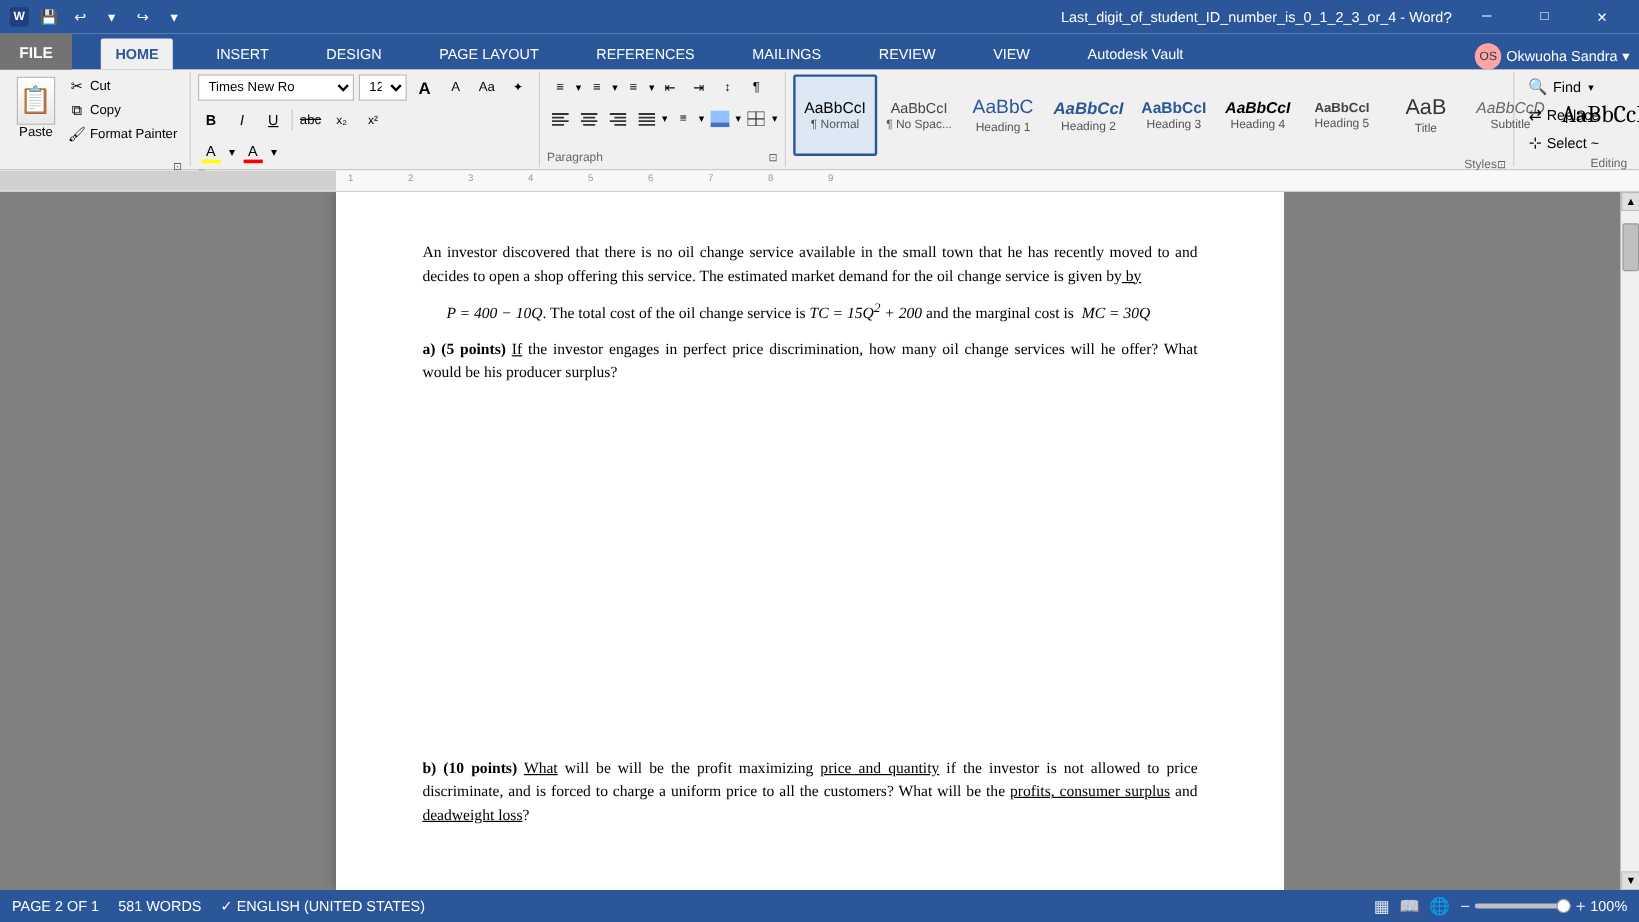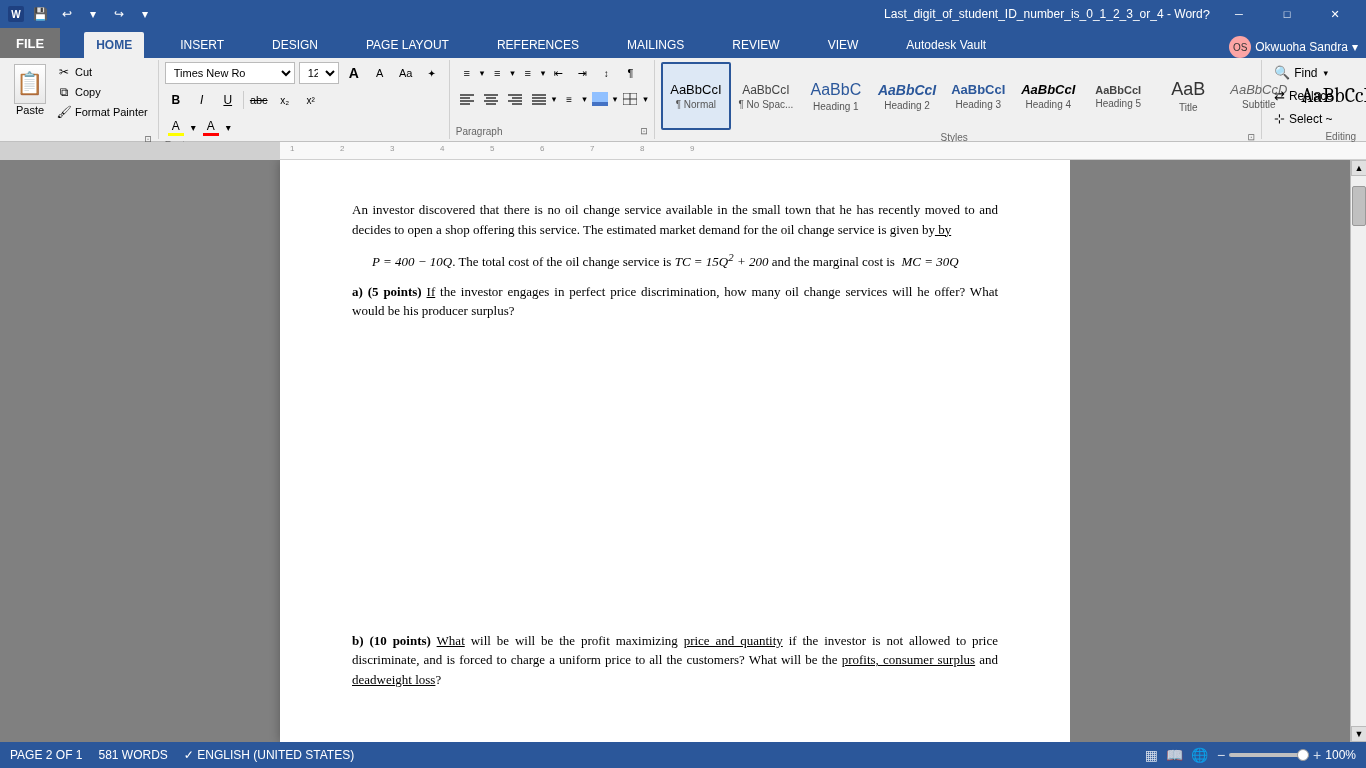--- a/index.html
+++ b/index.html
@@ -499,21 +499,21 @@
         <div class="style-label">Subtitle</div>
       </div>
 
       <div class="style-item">
         <div class="default-preview" style="font-family:'Cambria',serif;font-size:20px;">AaBbCcD</div>
         <div class="style-label"></div>
       </div>
 
     </div>
     <div class="ribbon-group-bottom">
-      <span class="ribbon-group-label" style="text-align:center;">Styles</span>
+      <span class="ribbon-group-label" style="text-align:right;">Styles</span>
       <span style="font-size:9px;color:#666;cursor:pointer;">⊡</span>
     </div>
   </div>
 
   <div class="ribbon-group editing-group">
     <div style="display:flex;flex-direction:column;gap:2px;flex:1;">
       <div class="edit-btn">
         <span style="font-size:13px;">🔍</span>
         <span>Find</span>
         <span style="font-size:9px;margin-left:2px;">▾</span>

